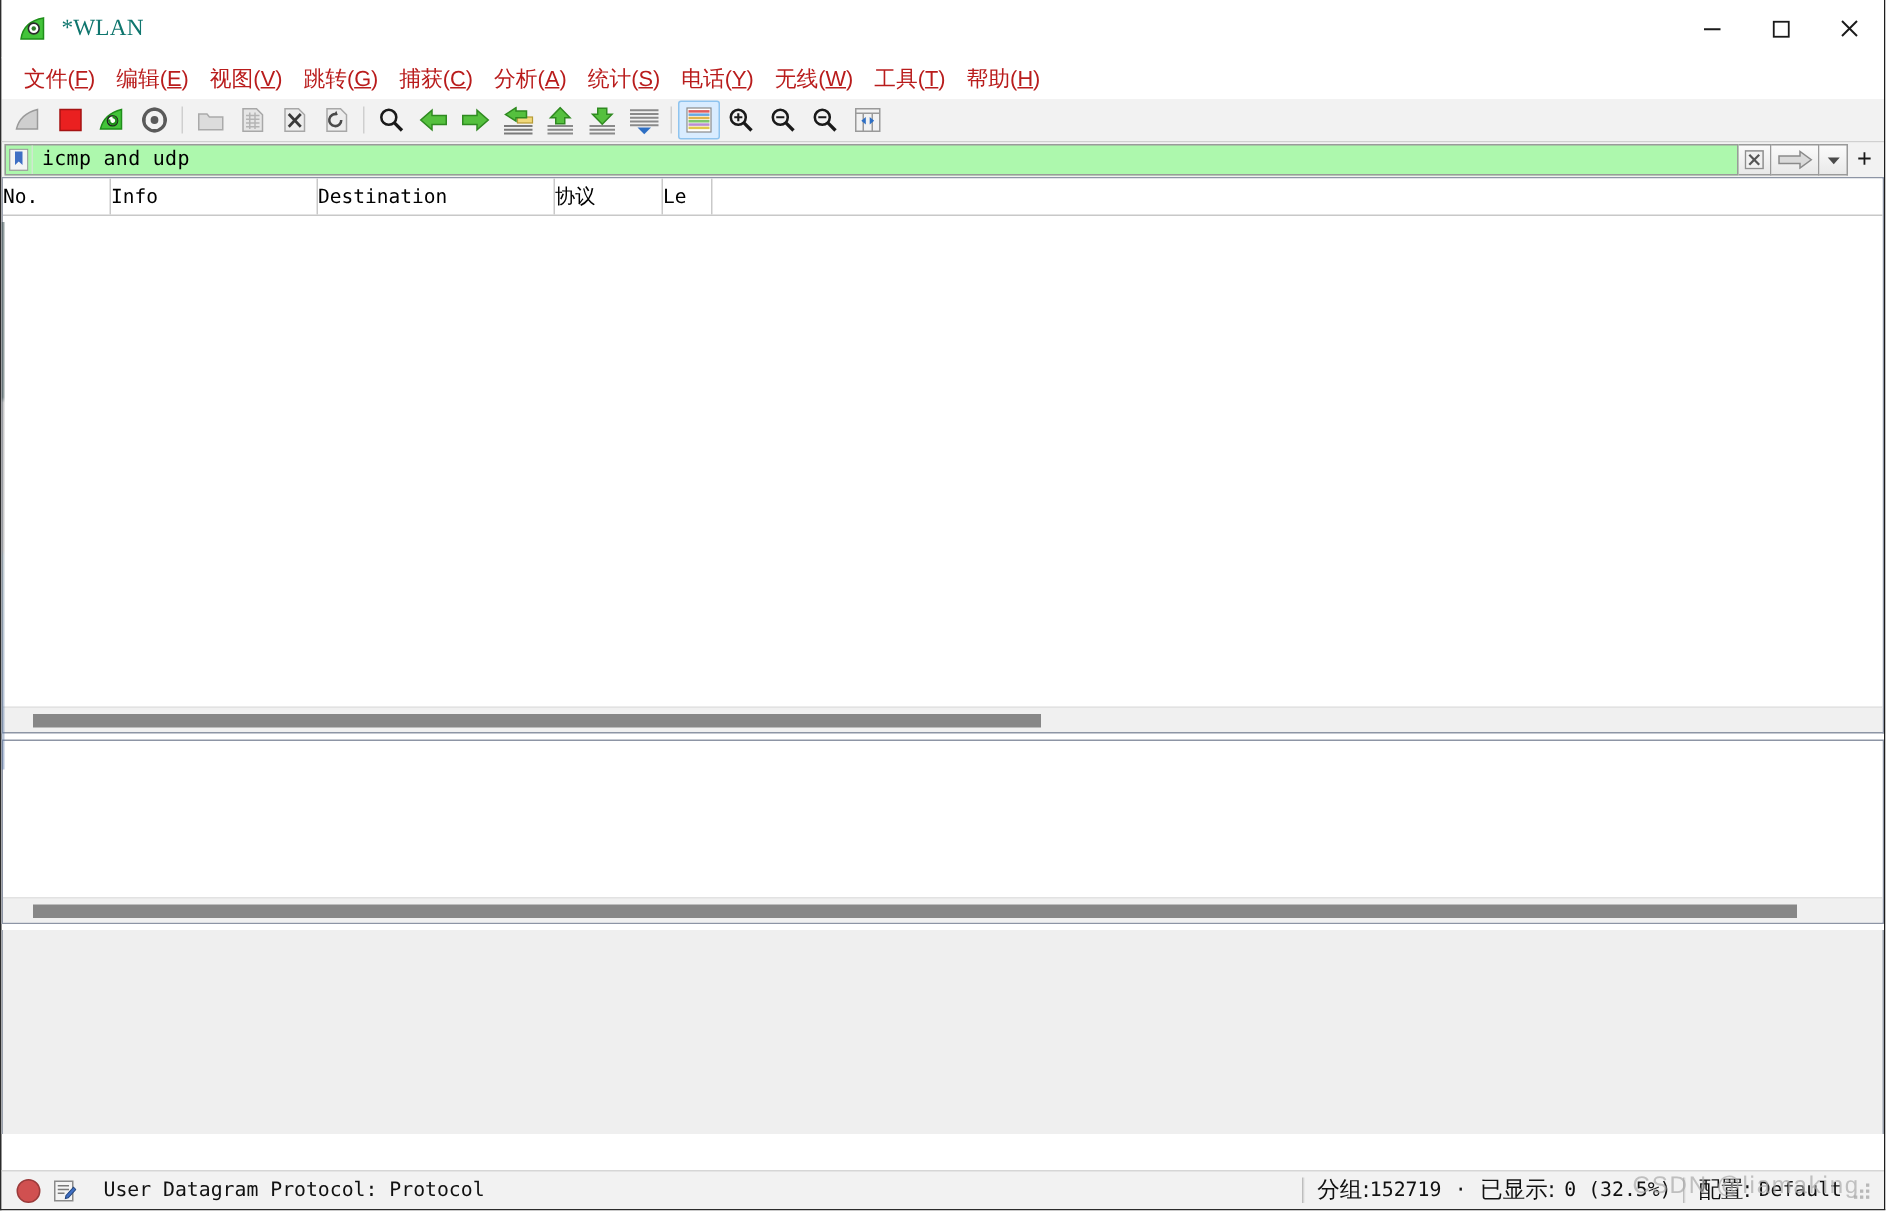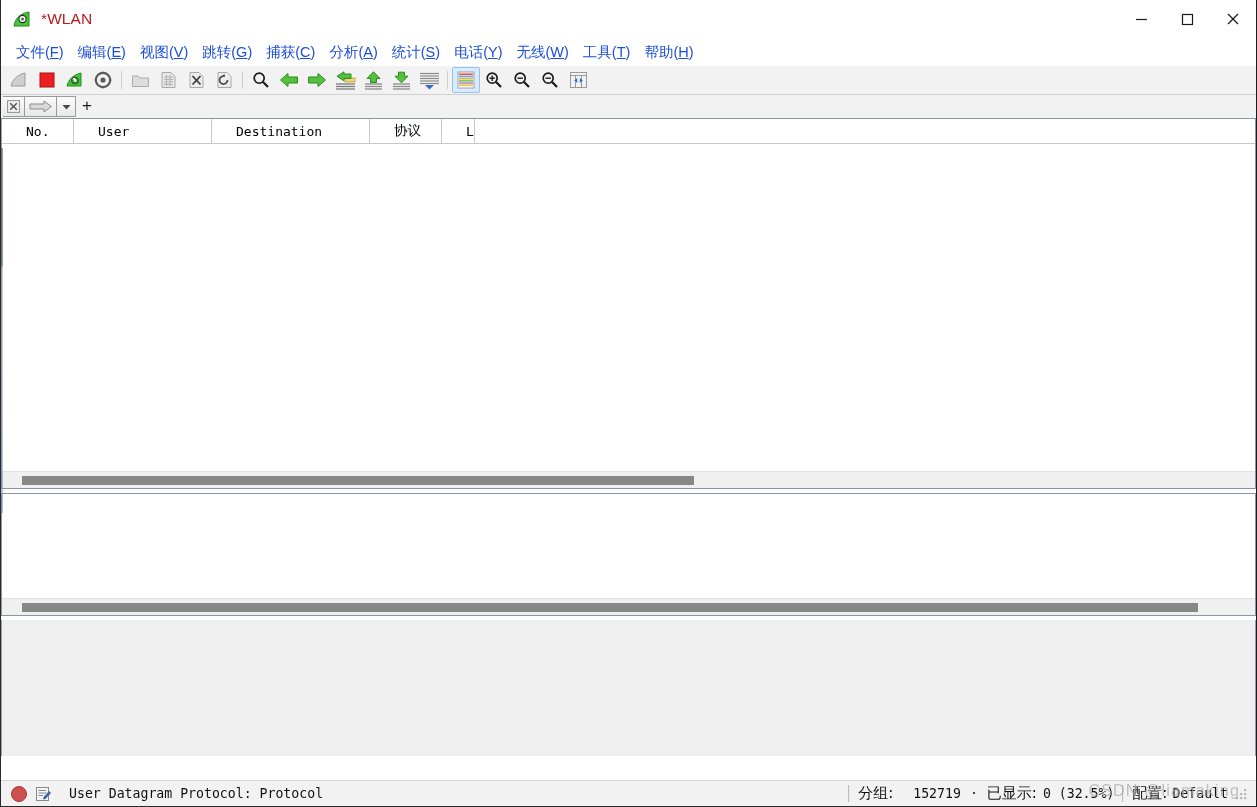--- a/index.html
+++ b/index.html
@@ -37,22 +37,22 @@
   }
   .title-icon {
     width: 20px; height: 20px;
     margin-left: 11px;
     margin-right: 9px;
     position: relative;
     flex: none;
   }
   .title-text {
     font-size: 15.5px;
-    color: #b91c1c;
-    font-family: Liberation Sans, sans-serif;
+    color: #0f766e;
+    font-family: Liberation Serif, serif;
     letter-spacing: 0.1px;
   }
   .wincontrols {
     position: absolute;
     right: 0; top: 0;
     height: 38px;
     display: flex;
     align-items: stretch;
   }
   .wincontrols .wc {
@@ -71,21 +71,21 @@
     display: flex;
     align-items: center;
     padding-left: 8px;
     font-size: 14.5px;
     color: #101010;
   }
   .menu-item {
     padding: 2px 7px 2px 7px;
     white-space: nowrap;
     font-family: "Liberation Sans", sans-serif;
-    color: #1d4ed8;
+    color: #b91c1c;
   }
   .menu-item .acc { text-decoration: underline; }
 
   
   .toolbar {
     height: 28px;
     background: #f2f2f2;
     border-bottom: 1px solid #d0d0d0;
     display: flex;
     align-items: center;
@@ -191,21 +191,21 @@
     background: #ffffff;
     border-bottom: 1px solid #c8c8c8;
     flex: none;
   }
   .col {
     font-family: "DejaVu Sans Mono", "Liberation Mono", monospace;
     font-size: 13px;
     color: #000000;
     display: flex;
     align-items: center;
-    padding-left: 24px;
+    padding-left: 0;
     border-right: 1px solid #c9c9c9;
     box-sizing: border-box;
     white-space: nowrap;
     overflow: hidden;
   }
   .col.cjk { font-family: "DejaVu Sans", sans-serif; font-size: 13.5px; }
   .col.last { border-right: none; }
   .list-body {
     flex: 1 1 auto;
     background: #ffffff;
@@ -578,20 +578,29 @@
         <line x1="12.5" y1="4.5" x2="12.5" y2="16.5" stroke="#9a9a9a" stroke-width="1"></line>
         <g fill="#2e6fc4">
           <path d="M8.2 7 L5.2 9.5 L8.2 12 Z"></path>
           <path d="M10.8 7 L13.8 9.5 L10.8 12 Z"></path>
         </g>
       </svg>
     </div>
   </div>
 
   <div class="filterbar">
+    <div class="filter-input-wrap">
+      <div class="filter-bookmark">
+        <svg width="13" height="15" viewBox="0 0 13 15">
+          <rect x="0.5" y="0.5" width="12" height="14" fill="#f4f4f4" stroke="#9a9a9a" stroke-width="0.8"></rect>
+          <path d="M4 2 L9 2 L9 11 L6.5 8.6 L4 11 Z" fill="#3f6fc4"></path>
+        </svg>
+      </div>
+      <div class="filter-text" title="应用显示过滤器 … &lt;Ctrl-/&gt;">icmp and udp</div>
+    </div>
     <div class="filter-btn">
       <svg width="13" height="13" viewBox="0 0 13 13">
         <rect x="0.6" y="0.6" width="11.8" height="11.8" fill="#f1f1f1" stroke="#8f8f8f" stroke-width="1"></rect>
         <line x1="3.2" y1="3.2" x2="9.8" y2="9.8" stroke="#555" stroke-width="1.5"></line>
         <line x1="9.8" y1="3.2" x2="3.2" y2="9.8" stroke="#555" stroke-width="1.5"></line>
       </svg>
     </div>
     <div class="filter-btn arrow">
       <svg width="24" height="13" viewBox="0 0 24 13">
         <path d="M1 4 L15 4 L15 1 L22.5 6.5 L15 12 L15 9 L1 9 Z" fill="#dadada" stroke="#8a8a8a" stroke-width="1"></path>
@@ -601,21 +610,21 @@
       <svg width="9" height="6" viewBox="0 0 9 6">
           <path d="M0.5 1 L8.5 1 L4.5 5.5 Z" fill="#4a4a4a"></path>
         </svg>
     </div>
     <div class="filter-plus">+</div>
   </div>
 
   <div class="packet-list">
     <div class="col-header">
       <div class="col" style="width:72px">No.</div>
-      <div class="col" style="width:138px">User</div>
+      <div class="col" style="width:138px">Info</div>
       <div class="col" style="width:158px">Destination</div>
       <div class="col cjk" style="width:72px">协议</div>
       <div class="col" style="width:33px">Le</div>
     </div>
     <div class="list-body"></div>
     <div class="hscroll-track">
       <div class="hscroll-thumb" style="margin-left:16px; width:672px;"></div>
     </div>
   </div>
 
@@ -643,21 +652,21 @@
           </g>
           <path d="M9 11 L14 5.5 L15.5 7 L10.5 12.5 L8.6 13 Z" fill="#3f6fc4" stroke="#24477f" stroke-width="0.7"></path>
         </svg>
       </div>
       <div class="status-text">User Datagram Protocol: Protocol</div>
     </div>
 
     <div class="status-right">
       <div class="status-sep"></div>
       <span class="status-cjk">分组:</span>
-      <span class="status-mono" style="margin-left:20px">152719</span>
+      <span class="status-mono" style="margin-left:0">152719</span>
       <span class="status-mono" style="margin:0 9px">·</span>
       <span class="status-cjk">已显示:</span>
       <span class="status-mono" style="margin-left:6px">0 (32.5%)</span>
       <div class="status-sep"></div>
       <span class="status-cjk">配置:</span>
       <span class="status-mono" style="margin-left:5px">Default</span>
       <div class="resize-grip">
         <svg width="14" height="14" viewBox="0 0 14 14">
           <g fill="#9a9a9a">
             <rect x="10" y="10" width="2.2" height="2.2"></rect>

